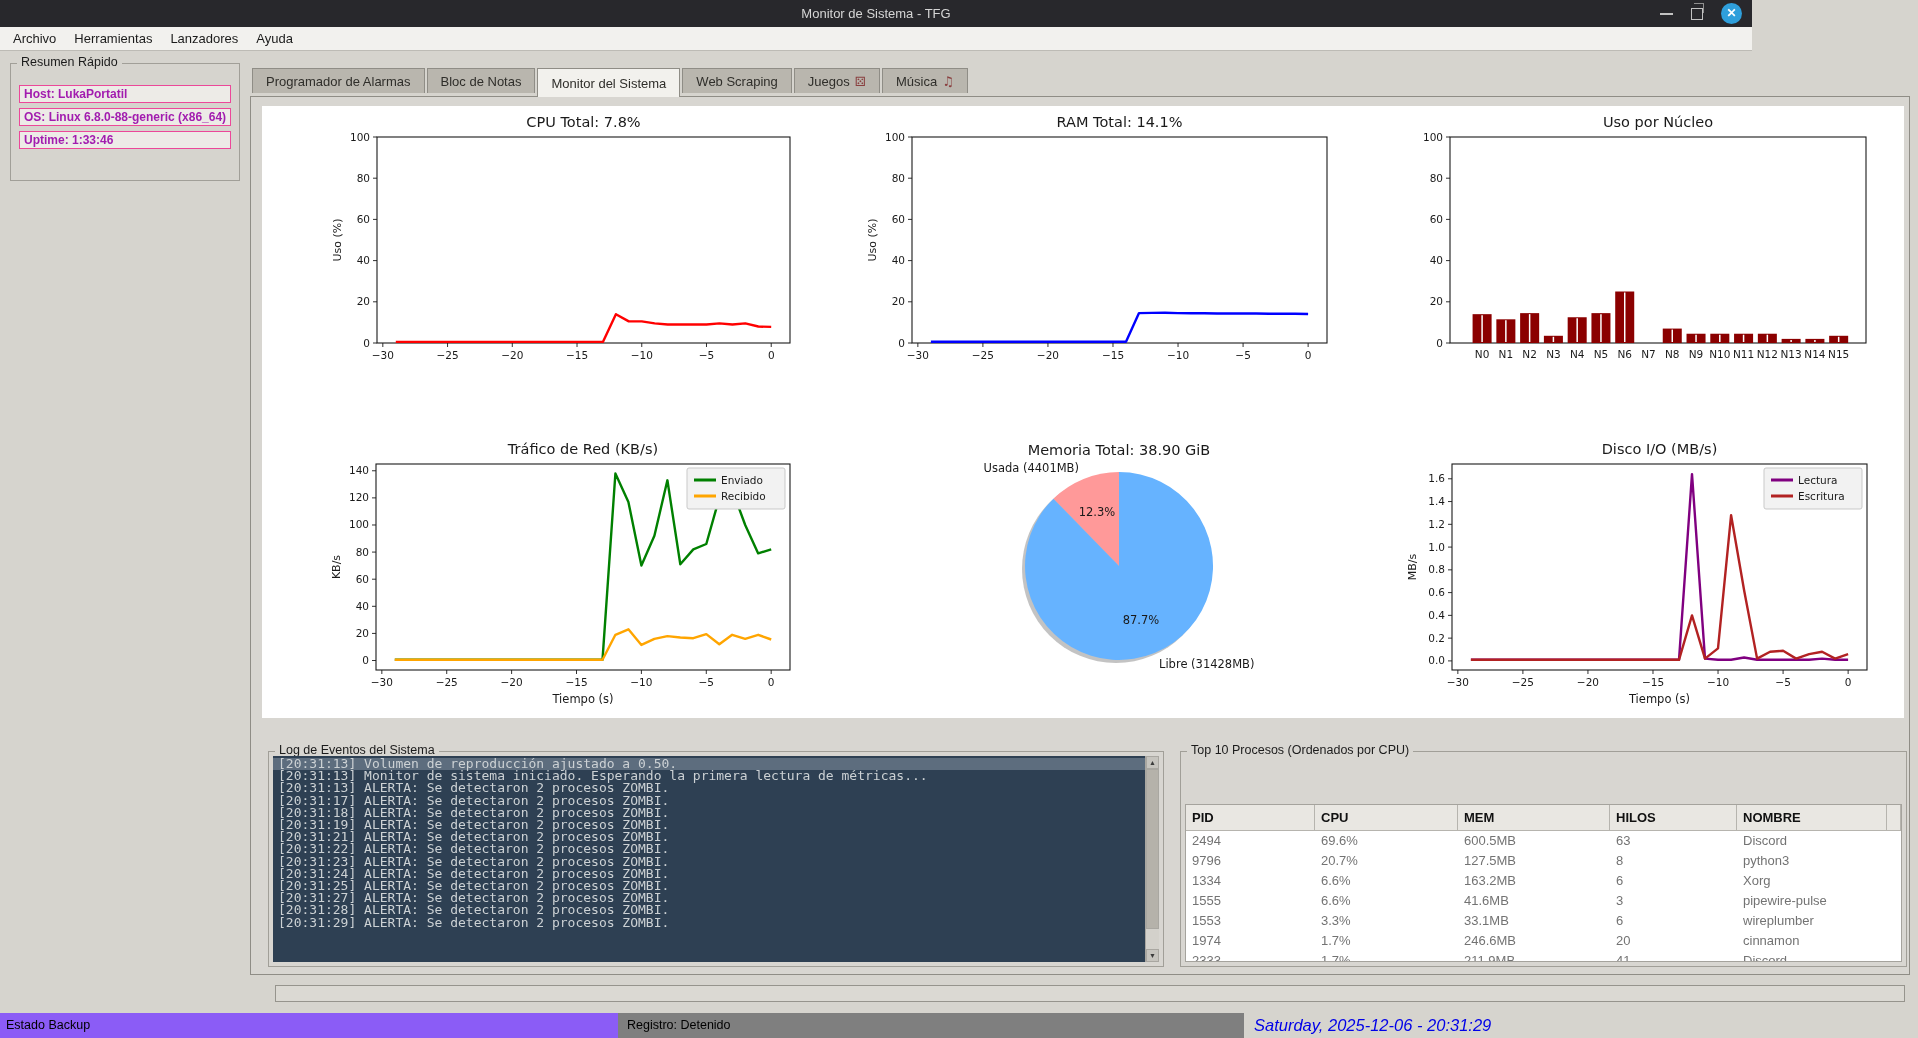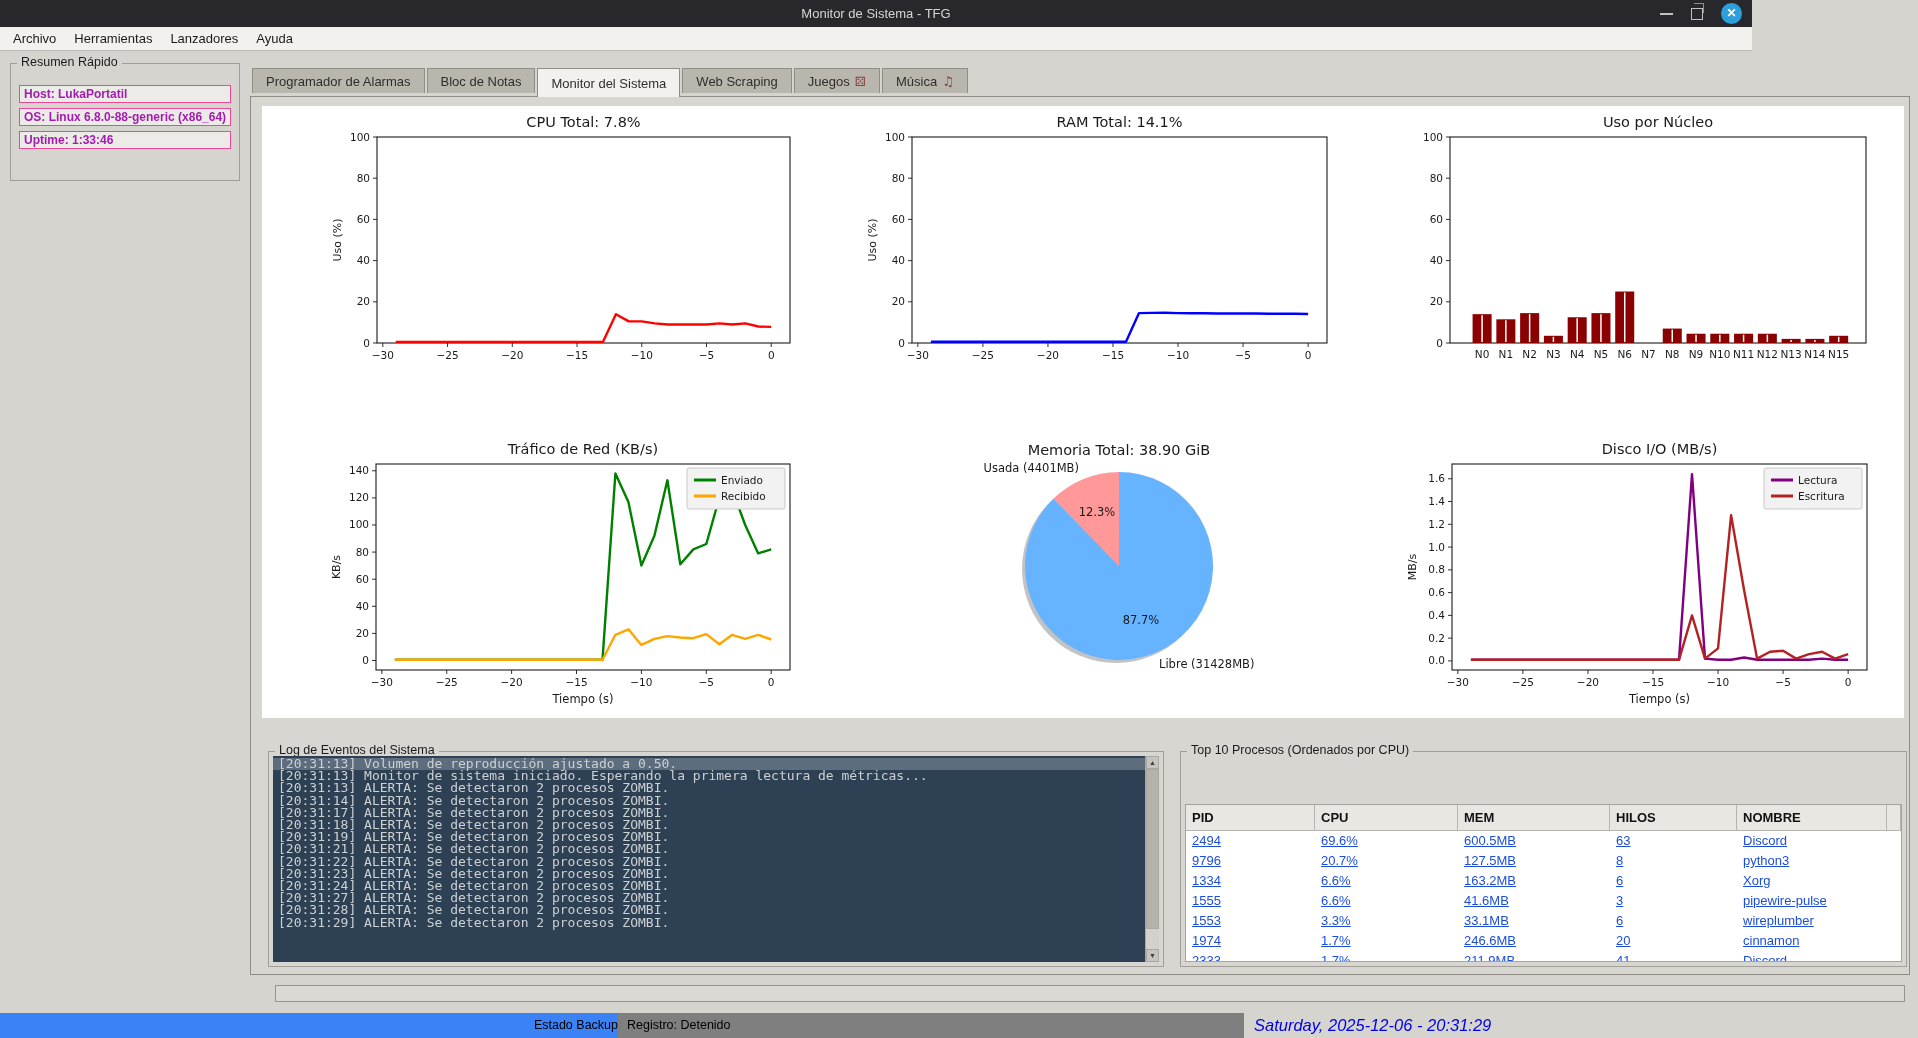--- a/index.html
+++ b/index.html
@@ -48,21 +48,21 @@
   .sb-up{top:0;}
   .sb-down{bottom:0;}
   .sb-thumb{position:absolute;left:0;top:13px;width:13px;height:160px;background:#b5b2aa;border:1px solid #a9a7a1;box-sizing:border-box;}
 
   
   .proc-box{left:1180px;top:751px;width:725px;height:214px;}
   .proc-table{position:absolute;left:4px;top:4px;right:4px;bottom:4px;background:#fff;border:1px solid #a5a39d;overflow:hidden;margin-top:48px;}
   .proc-header{display:grid;grid-template-columns:129px 143px 152px 127px 150px 1fr;height:26px;background:#e9e7e2;}
   .proc-header .cell{border-right:1px solid #b6b4ae;border-bottom:1px solid #b6b4ae;font-weight:bold;font-size:13px;line-height:25px;padding-left:6px;color:#111;}
   .proc-row{display:grid;grid-template-columns:129px 143px 152px 127px 150px 1fr;height:20px;font-size:13px;line-height:20px;}
-  .proc-row .cell{padding-left:6px;color:#1d4ed8;white-space:nowrap;overflow:hidden;text-decoration:underline;}
+  .proc-row .cell{padding-left:6px;color:#737373;white-space:nowrap;overflow:hidden;}
 
   
   .progress{position:absolute;left:275px;top:985px;width:1630px;height:17px;background:#dbd9d3;border:1px solid #96948d;box-sizing:border-box;}
   .statusbar{position:absolute;left:0;top:1013px;width:1918px;height:25px;background:#d6d4ce;}
   .seg-backup{position:absolute;left:0;top:0;width:618px;height:25px;color:#000;font-size:12.5px;line-height:25px;padding-left:6px;box-sizing:border-box;}
   .seg-registro{position:absolute;left:618px;top:0;width:626px;height:25px;color:#000;font-size:12.5px;line-height:25px;padding-left:9px;box-sizing:border-box;}
   .seg-datetime{position:absolute;left:1244px;right:0;top:0;height:25px;font-style:italic;}
   .datetime-text{position:absolute;left:10px;top:0;line-height:25px;font-size:16.5px;}
 </style>
 </head>
@@ -363,28 +363,28 @@
         <text x="442" y="87.5" font-size="10.5">Escritura</text>
       </svg>
   </div>
 
   <div class="groupbox log-box">
     <span class="groupbox-label">Log de Eventos del Sistema</span>
     <div class="log-area">
         <div class="log-line hl">[20:31:13] Volumen de reproducción ajustado a 0.50.</div>
         <div class="log-line">[20:31:13] Monitor de sistema iniciado. Esperando la primera lectura de métricas...</div>
         <div class="log-line">[20:31:13] ALERTA: Se detectaron 2 procesos ZOMBI.</div>
-        <div class="log-line">[20:31:14] ALERTA: Se detectaron 2 procesos ZOMBI.</div>
         <div class="log-line">[20:31:17] ALERTA: Se detectaron 2 procesos ZOMBI.</div>
         <div class="log-line">[20:31:18] ALERTA: Se detectaron 2 procesos ZOMBI.</div>
         <div class="log-line">[20:31:19] ALERTA: Se detectaron 2 procesos ZOMBI.</div>
         <div class="log-line">[20:31:21] ALERTA: Se detectaron 2 procesos ZOMBI.</div>
         <div class="log-line">[20:31:22] ALERTA: Se detectaron 2 procesos ZOMBI.</div>
         <div class="log-line">[20:31:23] ALERTA: Se detectaron 2 procesos ZOMBI.</div>
         <div class="log-line">[20:31:24] ALERTA: Se detectaron 2 procesos ZOMBI.</div>
+        <div class="log-line">[20:31:25] ALERTA: Se detectaron 2 procesos ZOMBI.</div>
         <div class="log-line">[20:31:27] ALERTA: Se detectaron 2 procesos ZOMBI.</div>
         <div class="log-line">[20:31:28] ALERTA: Se detectaron 2 procesos ZOMBI.</div>
         <div class="log-line">[20:31:29] ALERTA: Se detectaron 2 procesos ZOMBI.</div>
       </div>
     <div class="log-scrollbar">
       <div class="sb-btn sb-up">▲</div>
       <div class="sb-thumb"></div>
       <div class="sb-btn sb-down">▼</div>
     </div>
   </div>
@@ -473,20 +473,20 @@
             <div class="cell">Discord</div>
             <div class="cell"></div>
           </div>
         </div>
     </div>
   </div>
 
   <div class="progress"></div>
 
   <div class="statusbar">
-    <div class="seg-backup" style="background: #3b82f6; text-align: right;">Estado Backup</div>
+    <div class="seg-backup" style="background: #8b5cf6;">Estado Backup</div>
     <div class="seg-registro" style="background: rgb(127, 127, 127);">Registro: Detenido</div>
     <div class="seg-datetime">
       <span class="datetime-text" style="color: rgb(0, 0, 232);">Saturday, 2025-12-06 - 20:31:29</span>
     </div>
   </div>
 
 </div>
 
 </body></html>

